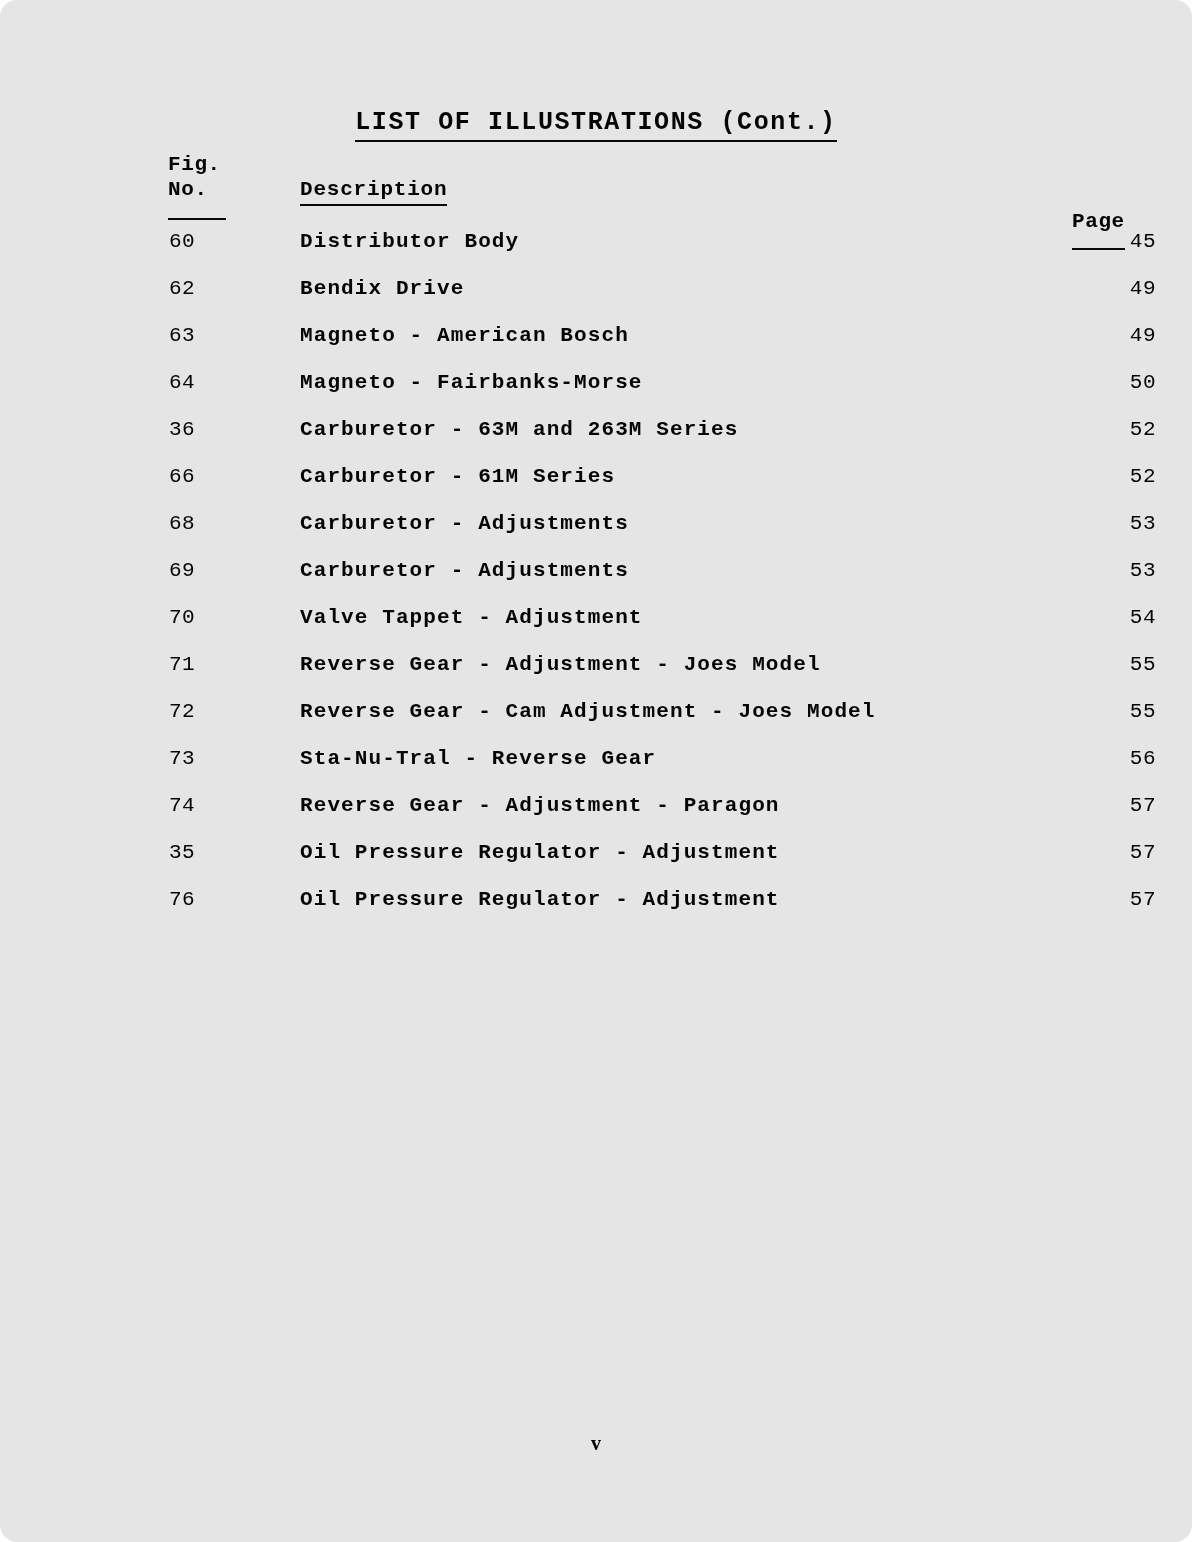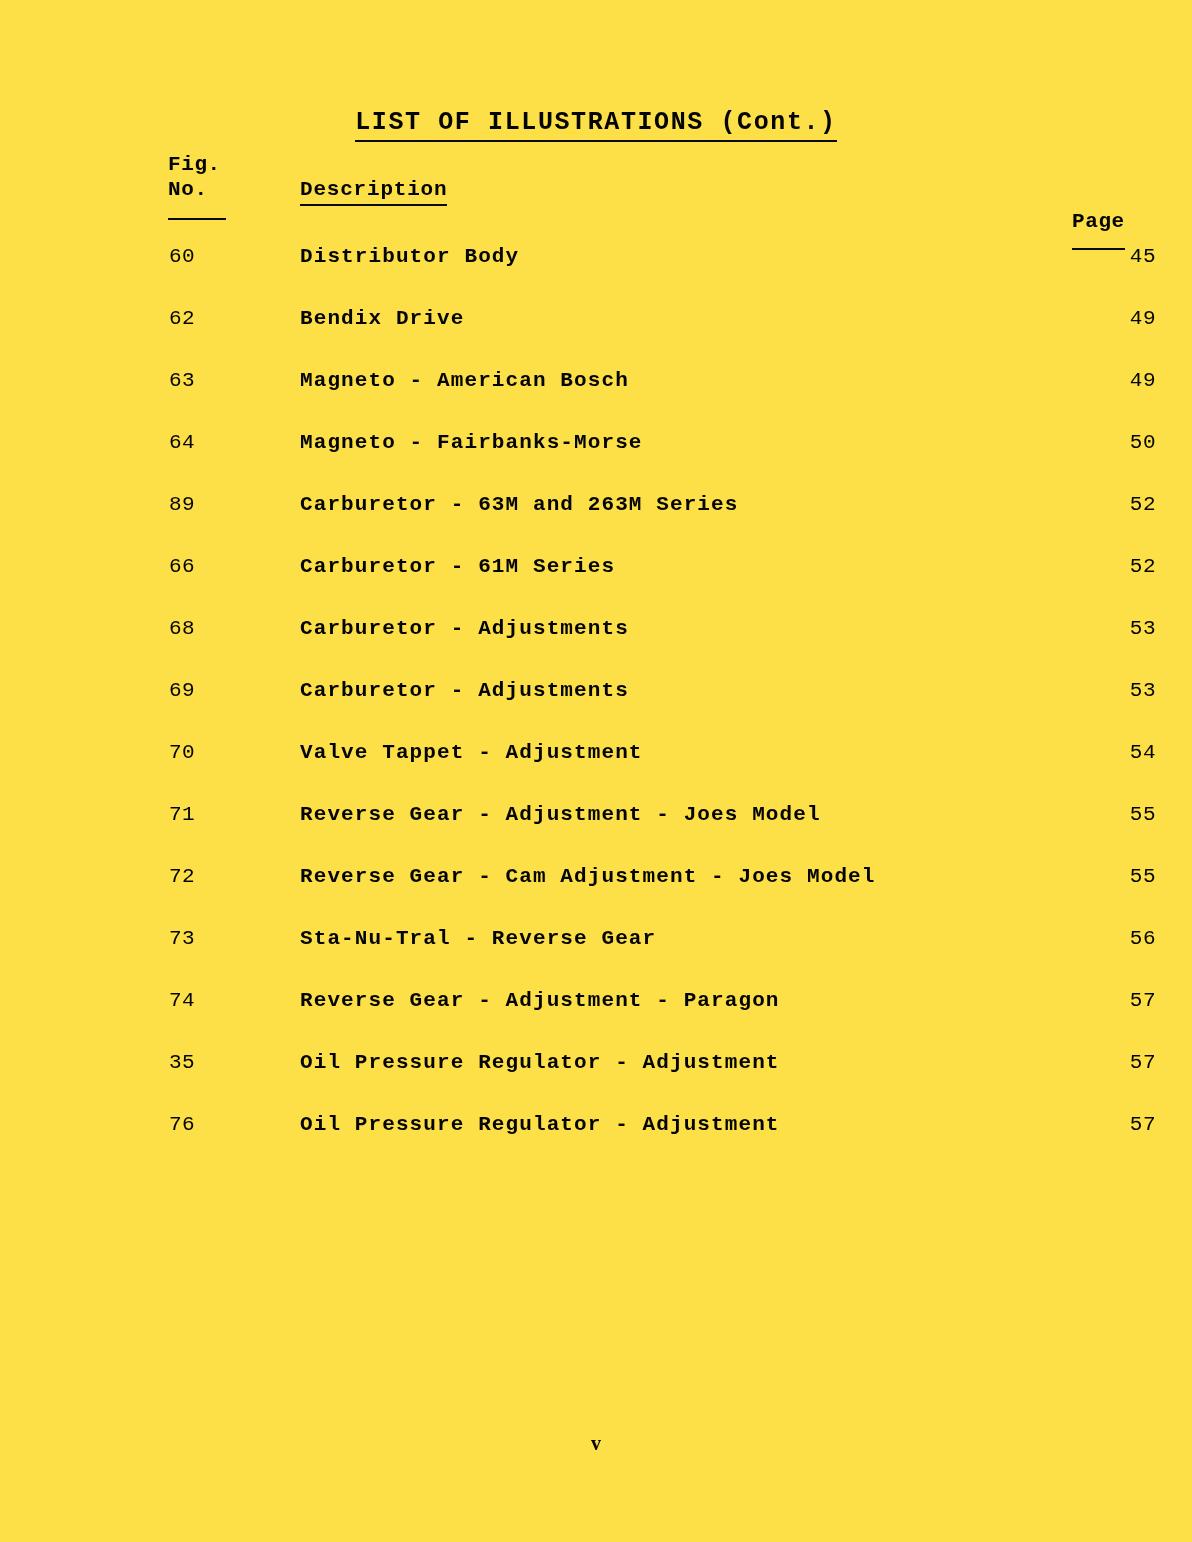--- a/index.html
+++ b/index.html
@@ -12,21 +12,22 @@
     height: 1542px;
     position: relative;
     font-family: "Liberation Mono", "DejaVu Sans Mono", monospace;
     color: #050505;
     overflow: hidden;
   }
 
   .page {
     position: absolute;
     inset: 0;
-    background: #fde047;
+    background: #e5e5e5;
+    border-radius: 17px;
   }
 
   
   .title-wrap {
     position: absolute;
     top: 108px;
     left: 0;
     width: 1192px;
     text-align: center;
   }
@@ -100,21 +101,20 @@
   
   .entries {
     position: absolute;
     top: 228px;
     left: 0;
     width: 1192px;
   }
   .row {
     position: relative;
     height: 47px;
-    margin-top: 15px;
   }
   .fig {
     position: absolute;
     left: 169px;
     top: 0;
     width: 60px;
     font-size: 21px;
     line-height: 28px;
     letter-spacing: 0.5px;
   }
@@ -188,21 +188,21 @@
         <div class="fig">63</div>
         <div class="desc">Magneto - American Bosch</div>
         <div class="pg">49</div>
       </div>
       <div class="row">
         <div class="fig">64</div>
         <div class="desc">Magneto - Fairbanks-Morse</div>
         <div class="pg">50</div>
       </div>
       <div class="row">
-        <div class="fig">89</div>
+        <div class="fig">36</div>
         <div class="desc">Carburetor - 63M and 263M Series</div>
         <div class="pg">52</div>
       </div>
       <div class="row">
         <div class="fig">66</div>
         <div class="desc">Carburetor - 61M Series</div>
         <div class="pg">52</div>
       </div>
       <div class="row">
         <div class="fig">68</div>

